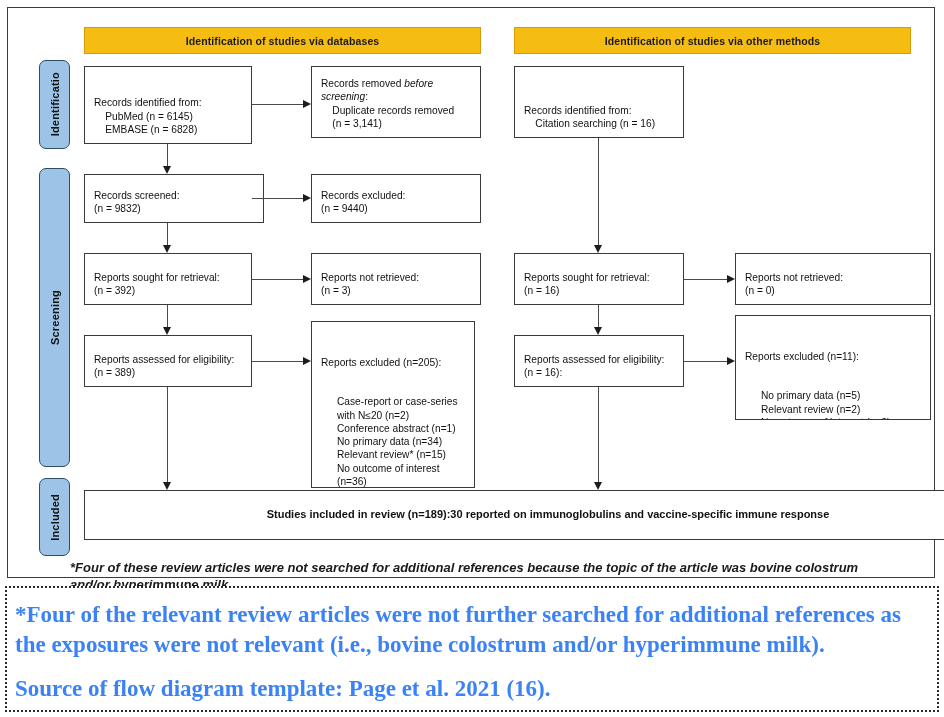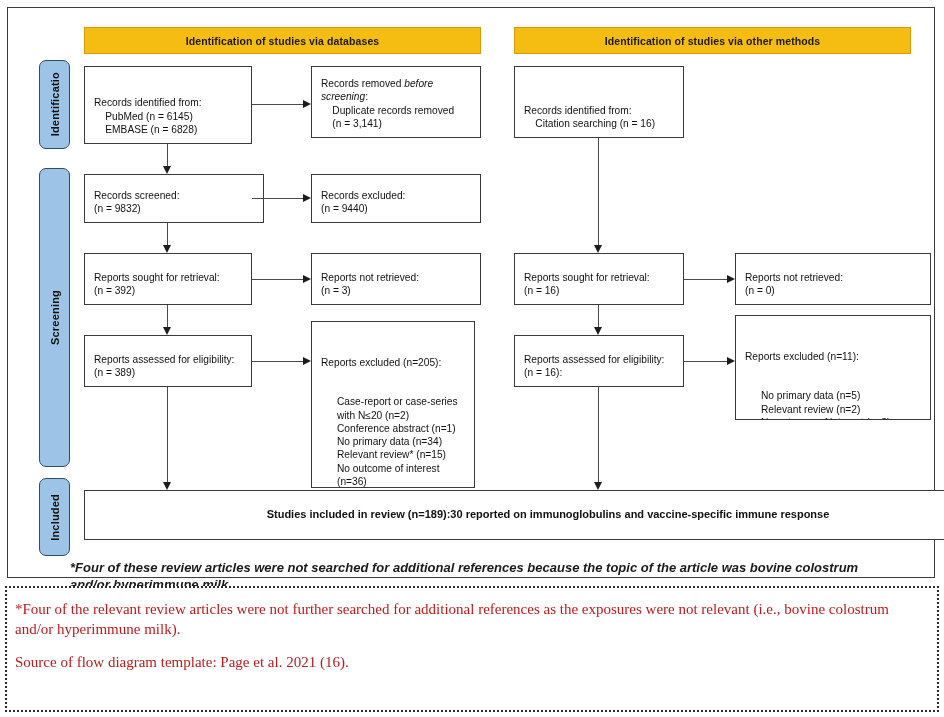--- a/index.html
+++ b/index.html
@@ -139,23 +139,24 @@
     left:5px;top:586px;
     width:934px;height:126px;
     border:2px dotted #2b2b2b;
     box-sizing:border-box;
     background:#fff;
     padding:12px 8px 6px 8px;
     font-family:"Liberation Serif", serif;
   }
   #caption-block p{
     margin:0 0 14px 0;
-    font-size:15px;
+    font-size:23px;
     line-height:1.30;
-    color:#b91c1c;
+    color:#3b82f6;
+    font-weight:bold;
   }
   #caption-block p:last-child{margin-bottom:0;}
 </style>
 </head>
 <body>
 
 <div id="diagram-frame">
 
   <div class="stage-label" id="stage-identification">
     <span>Identificatio</span>

